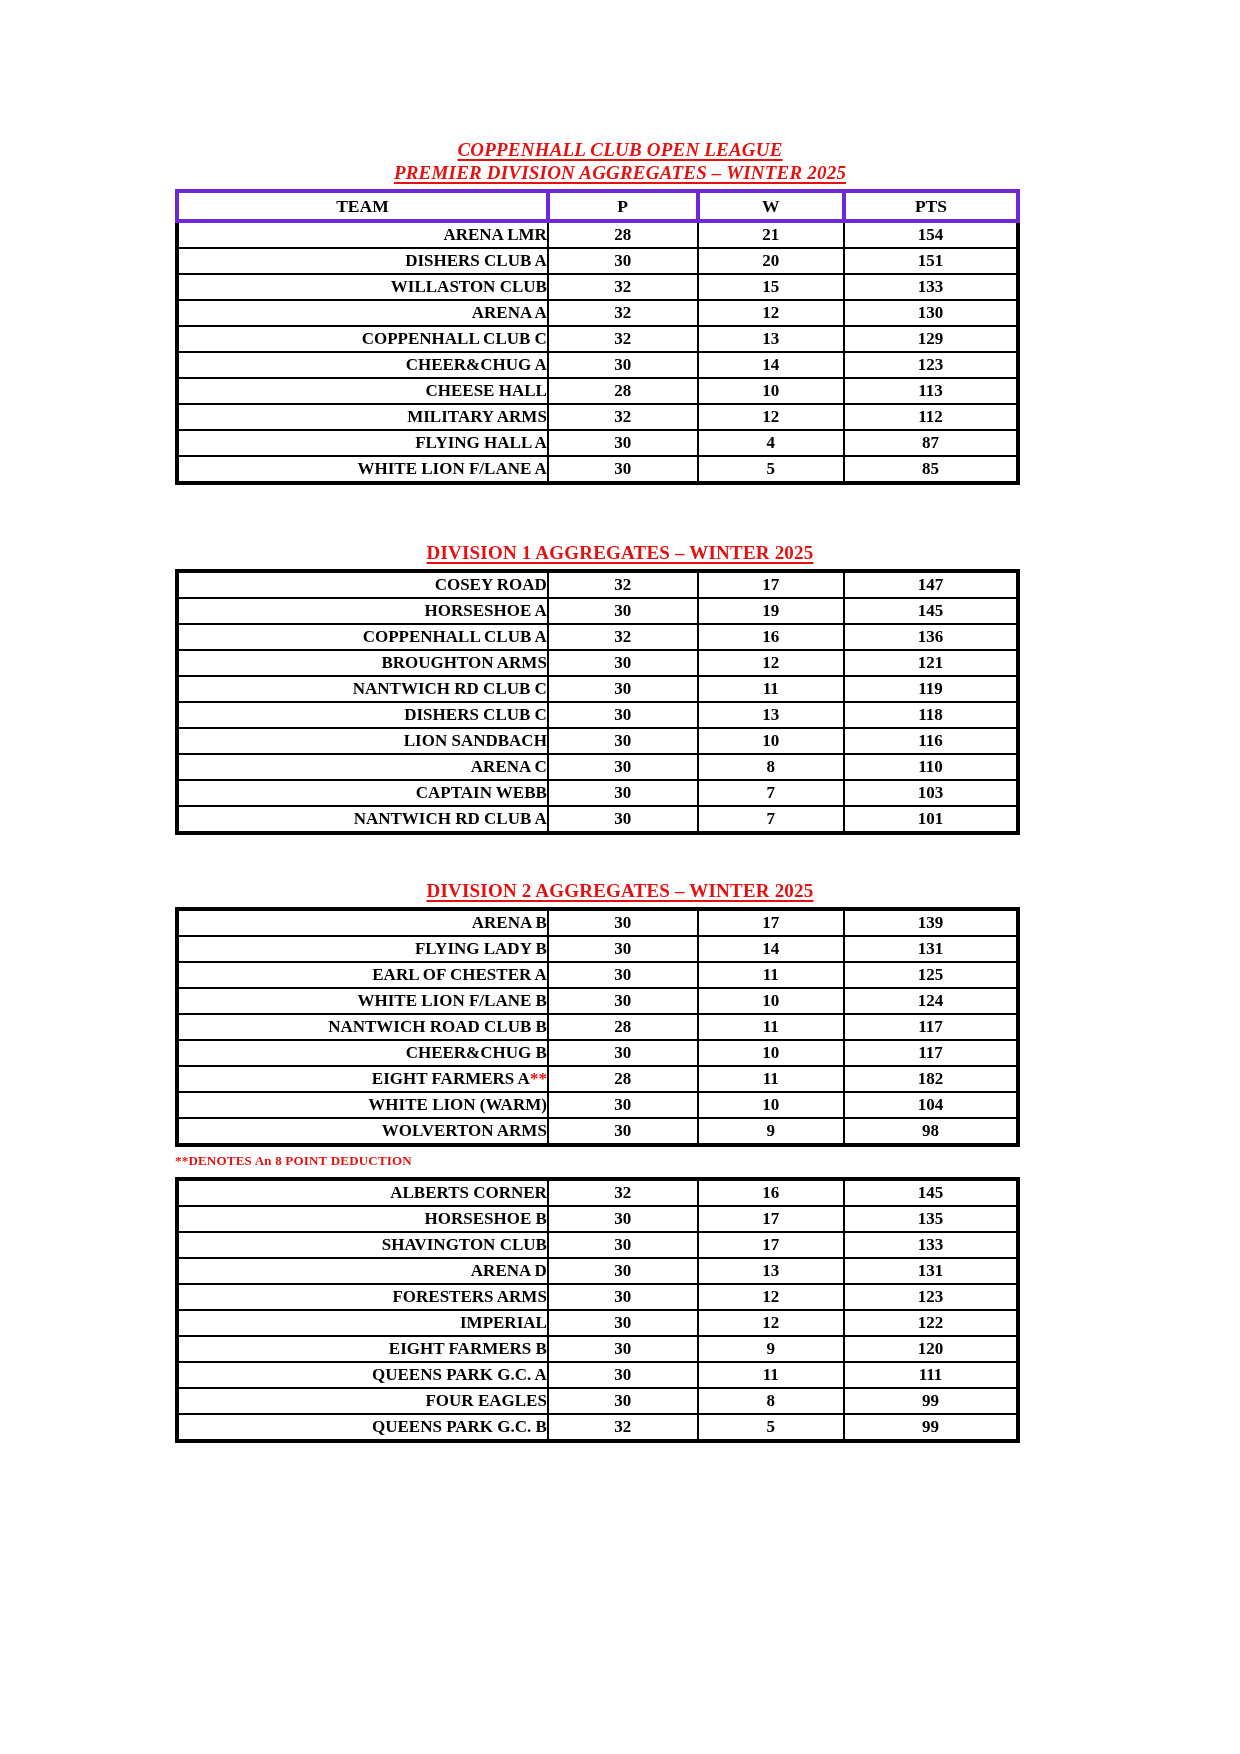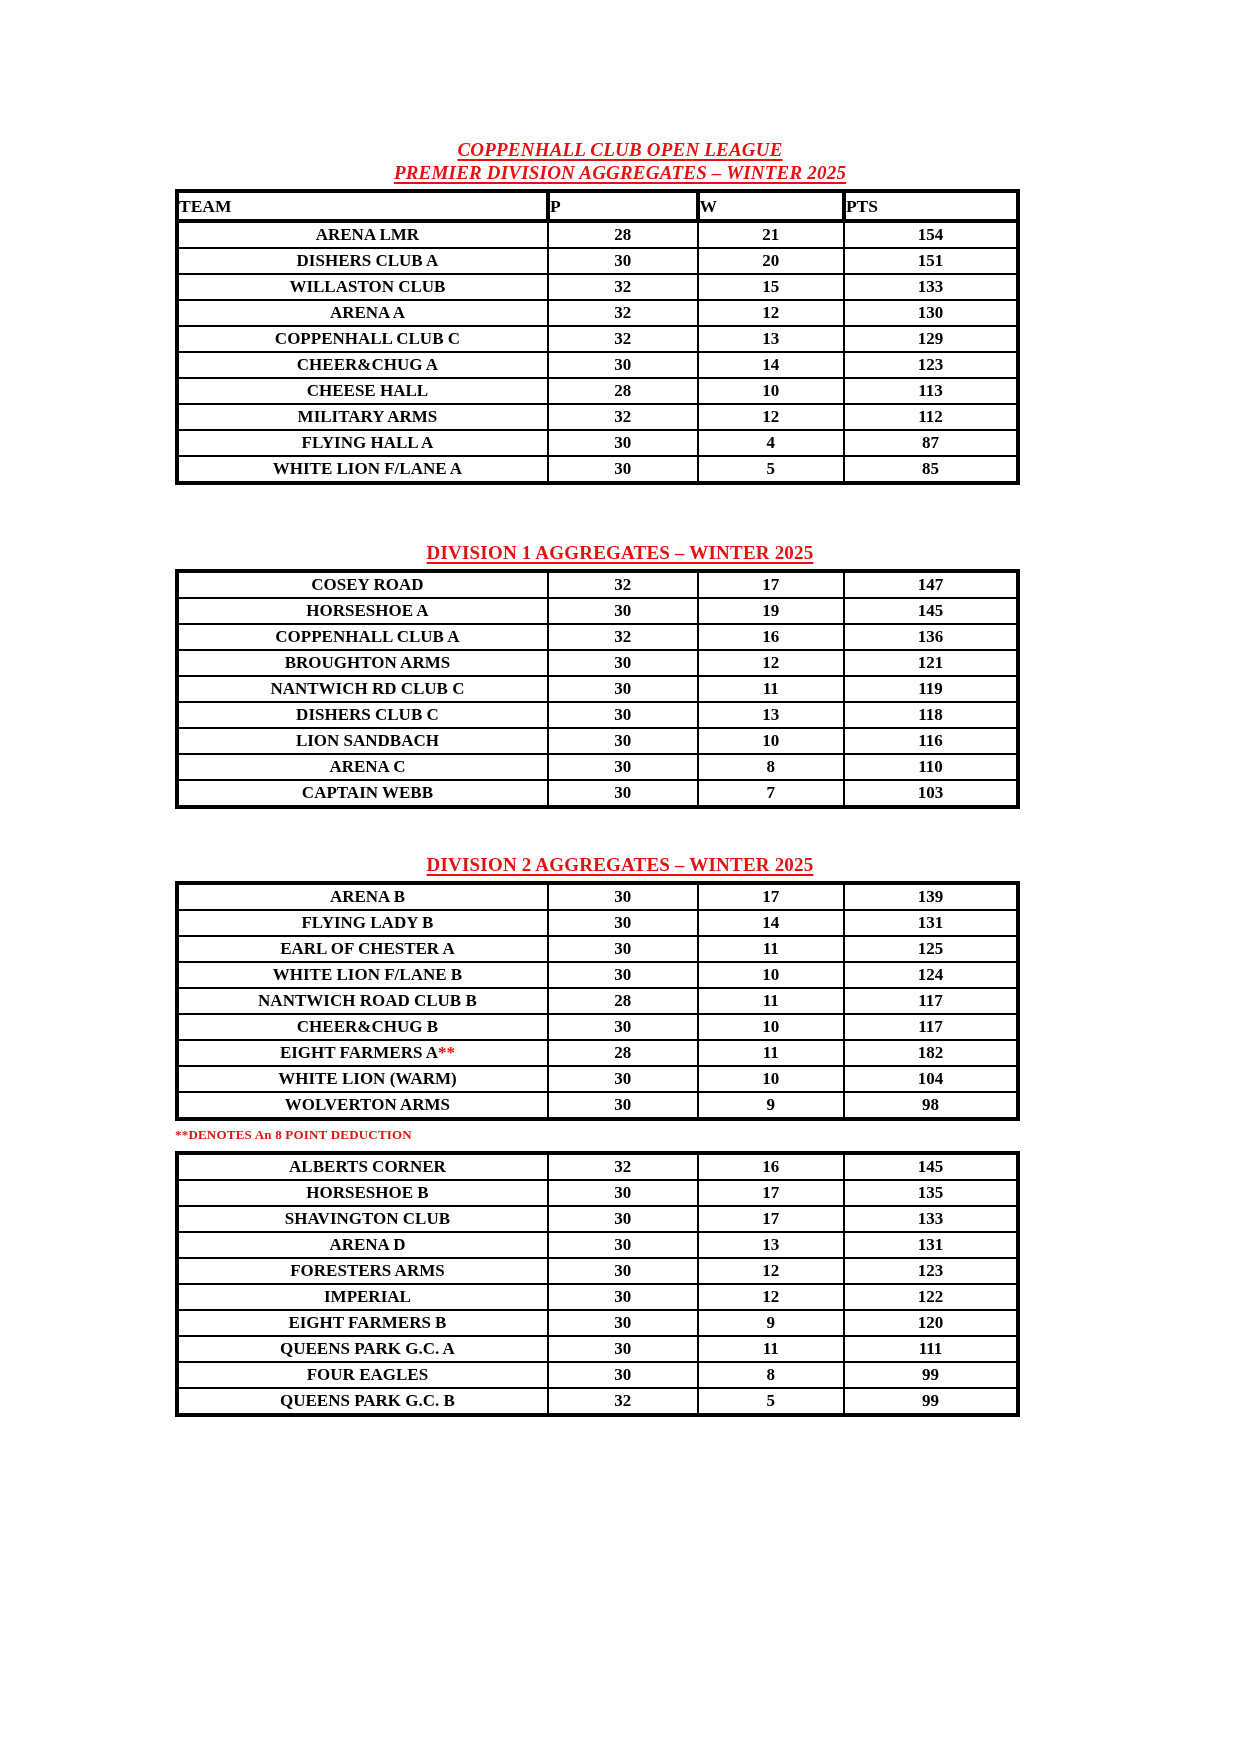--- a/index.html
+++ b/index.html
@@ -39,27 +39,27 @@
   table.league td, table.league th {
     border: 2px solid #000;
     font-size: 17px;
     line-height: 20px;
     height: 24px;
     padding: 0;
     overflow: hidden;
     white-space: nowrap;
   }
   table.league th {
-    border: 4px solid #000000;
+    border: 4px solid #6d28d9;
     height: 26px;
     font-size: 17.5px;
-    text-align: left;
+    text-align: center;
     margin-top: 24px;
   }
-  table.league td.team { text-align: center; padding-left: 9px; }
+  table.league td.team { text-align: right; padding-left: 9px; }
   table.league td.num  { text-align: center; }
   col.c-team { width: 44.1%; }
   col.c-p    { width: 17.8%; }
   col.c-w    { width: 17.4%; }
   col.c-pts  { width: 20.7%; }
 
   .red-mark { color: #E6100F; }
   .footnote {
     margin-left: 175px;
     margin-top: 3px;
@@ -214,20 +214,26 @@
           <td class="num">30</td>
           <td class="num">8</td>
           <td class="num">110</td>
         </tr>
         <tr>
           <td class="team">CAPTAIN WEBB</td>
           <td class="num">30</td>
           <td class="num">7</td>
           <td class="num">103</td>
         </tr>
+        <tr>
+          <td class="team">NANTWICH RD CLUB A</td>
+          <td class="num">30</td>
+          <td class="num">7</td>
+          <td class="num">101</td>
+        </tr>
       </tbody>
   </table>
 
   <div class="red-title section-title gap-div2">DIVISION 2 AGGREGATES – WINTER 2025</div>
   <table class="league">
     <colgroup>
         <col class="c-team">
         <col class="c-p">
         <col class="c-w">
         <col class="c-pts">

